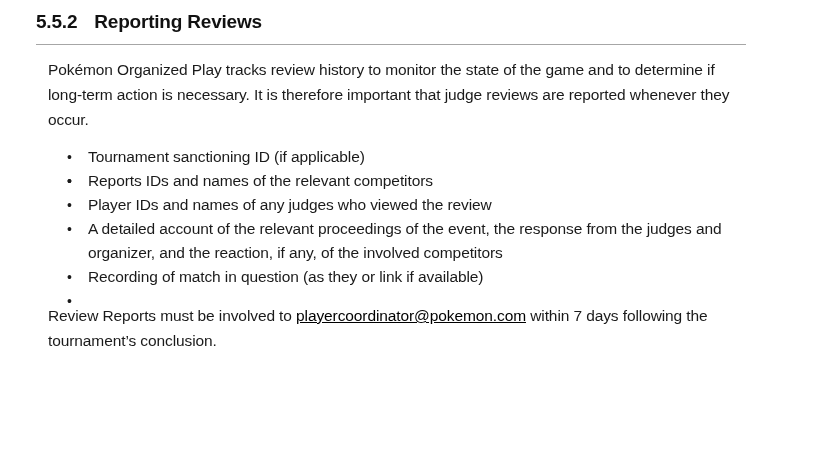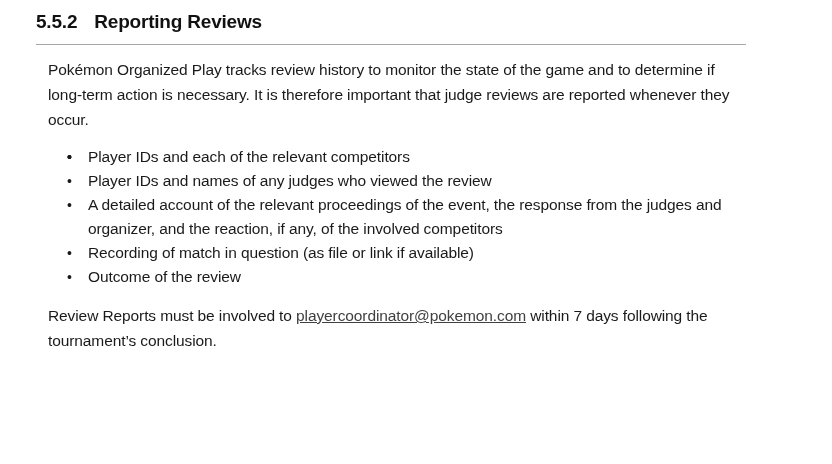--- a/index.html
+++ b/index.html
@@ -56,21 +56,21 @@
     line-height: 24px;
     letter-spacing: -0.1px;
   }
   .bullet-marker {
     position: absolute;
     left: 31px;
     top: 0;
     font-size: 14px;
   }
   .email-link {
-    color: #404040;
+    color: #000000;
     cursor: pointer;
   }
   .closing {
     margin-bottom: 0;
   }
 </style>
 </head>
 <body>
 
 <div class="page">
@@ -80,43 +80,43 @@
   </h1>
 
   <hr class="divider">
 
   <p class="para">Pokémon Organized Play tracks review history to monitor the state of the game and to determine if long-term action is necessary. It is therefore important that judge reviews are reported whenever they occur.</p>
 
 
   <ul class="bullet-list">
     <li>
       <span class="bullet-marker">•</span>
+      <span>Tournament sanctioning ID (if applicable)</span>
     </li>
     <li>
       <span class="bullet-marker">•</span>
     </li>
     <li>
       <span class="bullet-marker">•</span>
-      <span>Player IDs and each of the relevant competitors</span>
+      <span>Reports IDs and names of the relevant competitors</span>
     </li>
     <li>
       <span class="bullet-marker">•</span>
       <span>Player IDs and names of any judges who viewed the review</span>
     </li>
     <li>
       <span class="bullet-marker">•</span>
       <span>A detailed account of the relevant proceedings of the event, the response from the judges and organizer, and the reaction, if any, of the involved competitors</span>
     </li>
     <li>
       <span class="bullet-marker">•</span>
-      <span>Recording of match in question (as file or link if available)</span>
+      <span>Recording of match in question (as they or link if available)</span>
     </li>
     <li>
       <span class="bullet-marker">•</span>
-      <span>Outcome of the review</span>
     </li>
   </ul>
 
   <p class="para closing">
     <span>Review Reports must be involved to </span><a class="email-link" href="#">playercoordinator@pokemon.com</a><span> within 7 days following the tournament’s conclusion.</span>
   </p>
 
 </div>
 
 </body></html>

